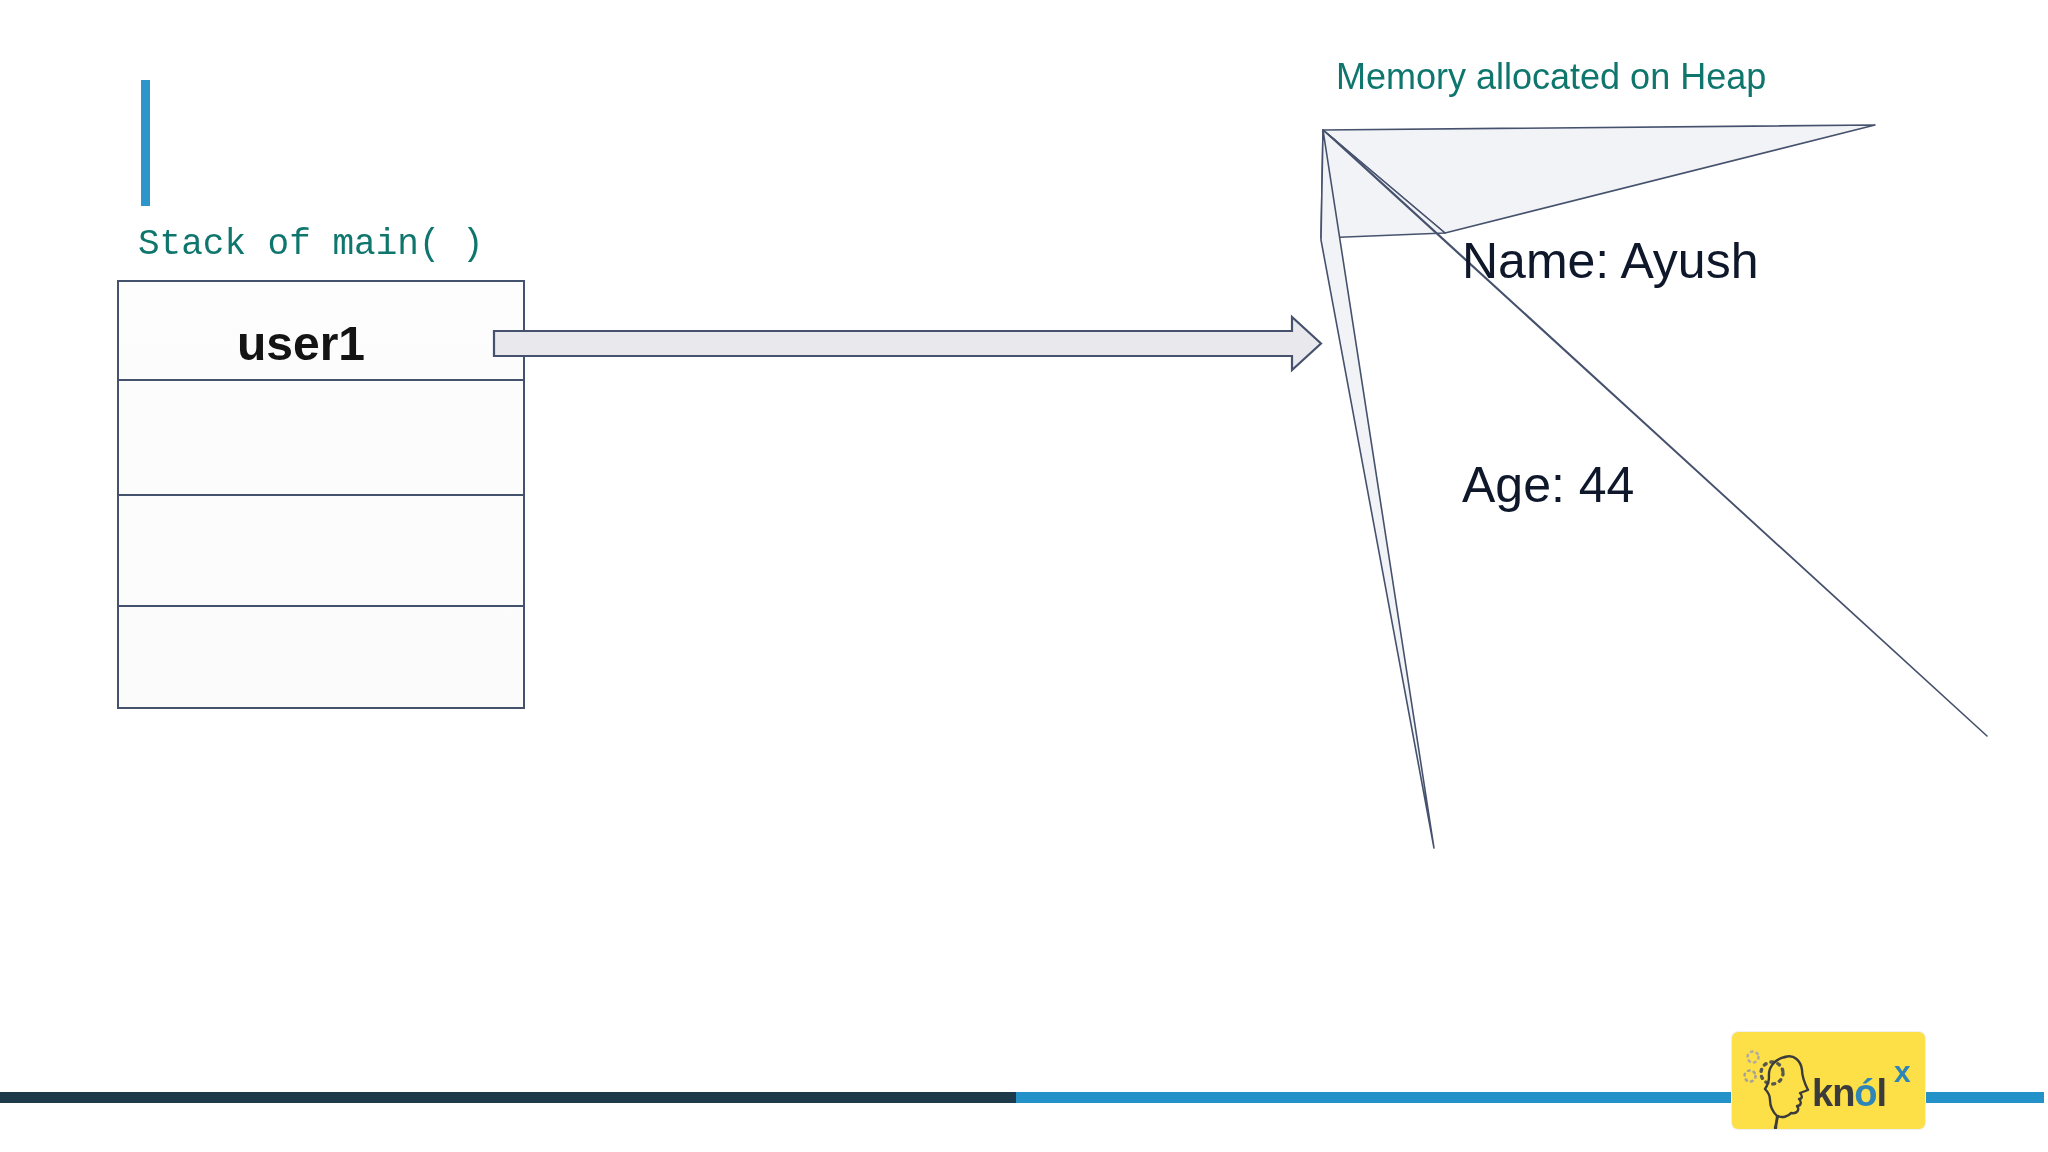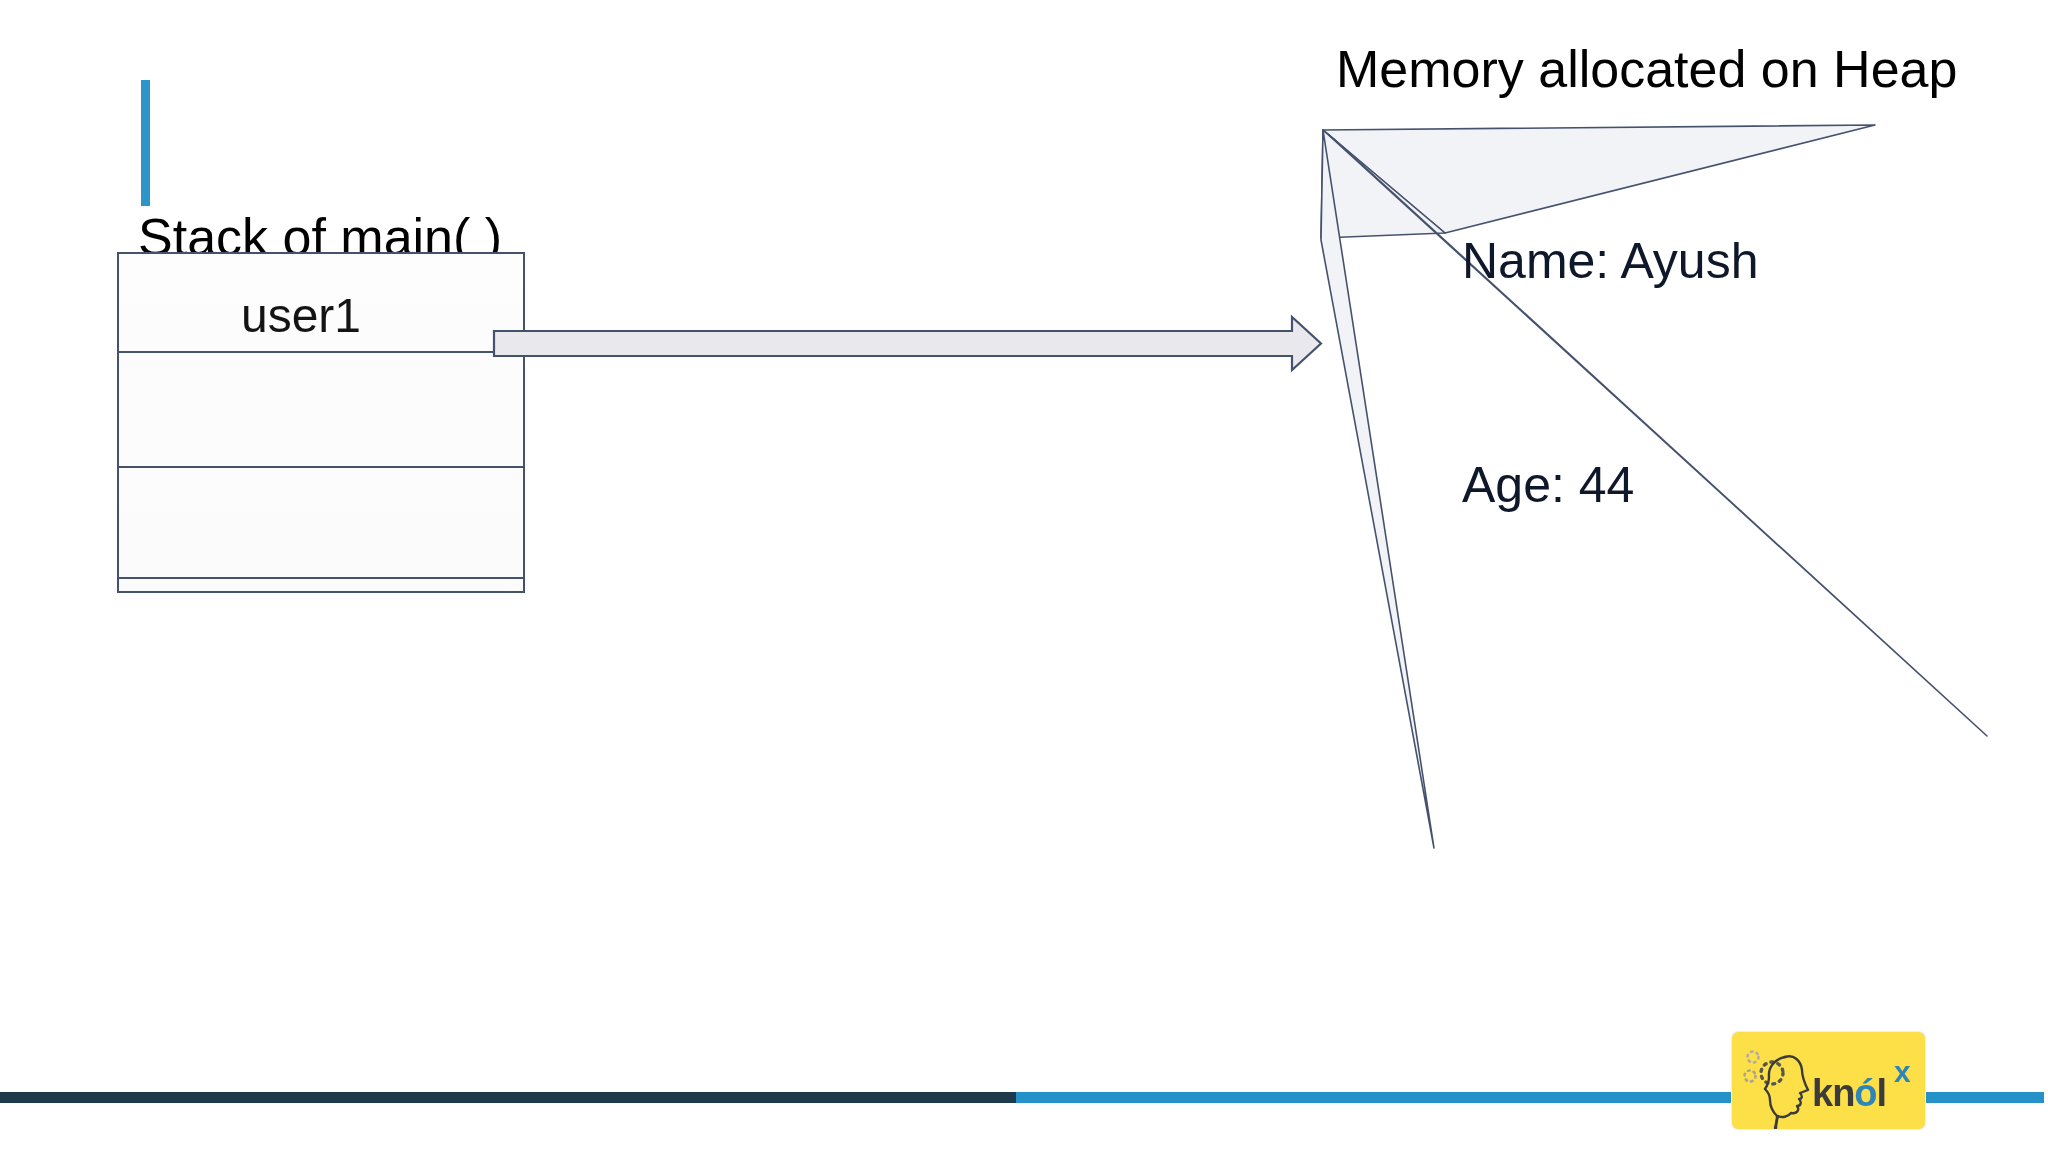--- a/index.html
+++ b/index.html
@@ -6,44 +6,46 @@
   #slide{
     position:relative;
     width:2048px;height:1152px;
     background:#ffffff;
     font-family:"Liberation Sans", sans-serif;
     color:#1b1b1b;
     overflow:hidden;
   }
   .abs{position:absolute;}
   .heading{
-    font-size:52px;
+    font-size:36px;
     line-height:1.15;
-    color:#000000;
+    color:#0f766e;
     white-space:nowrap;
+    margin-top:16px;
   }
   .heap-label{
     font-size:50px;
     line-height:1.1;
     color:#0f172a;
     white-space:nowrap;
   }
   
   #accent-bar{
     left:141px;top:80px;width:9px;height:126px;
     background:#2b95cc;
   }
   
   #stack-table{
-    left:117px;top:252px;width:408px;height:341px;
+    left:117px;top:280px;width:408px;height:429px;
     border:2px solid #45526e;
     box-sizing:border-box;
     display:grid;
     grid-template-rows:97px 115px 111px 1fr;
     background:linear-gradient(180deg,#fdfdfe, #fbfbfc);
+    font-weight:bold;
   }
   .stack-row{box-sizing:border-box;}
   .stack-row + .stack-row{border-top:2px solid #45526e;}
   .stack-row.filled{
     display:flex;align-items:flex-end;justify-content:center;
     padding-bottom:8px;padding-right:40px;
   }
   .stack-var{font-size:48px;color:#141414;}
   
   #shape-layer{left:0;top:0;width:2048px;height:1152px;pointer-events:none;}
@@ -58,21 +60,21 @@
     z-index:5;
   }
 </style>
 </head>
 <body>
 
 <div id="slide">
 
   <div id="accent-bar" class="abs"></div>
 
-  <div class="abs heading" style="left:138px;top:208px;">Stack of main( )</div>
+  <div class="abs heading" style="left:138px;top:208px;font-family:Liberation Mono, monospace;">Stack of main( )</div>
 
   <div id="stack-table" class="abs">
     <div class="stack-row filled">
       <span class="stack-var">user1</span>
     </div>
     <div class="stack-row"></div>
     <div class="stack-row"></div>
     <div class="stack-row"></div>
   </div>
 

